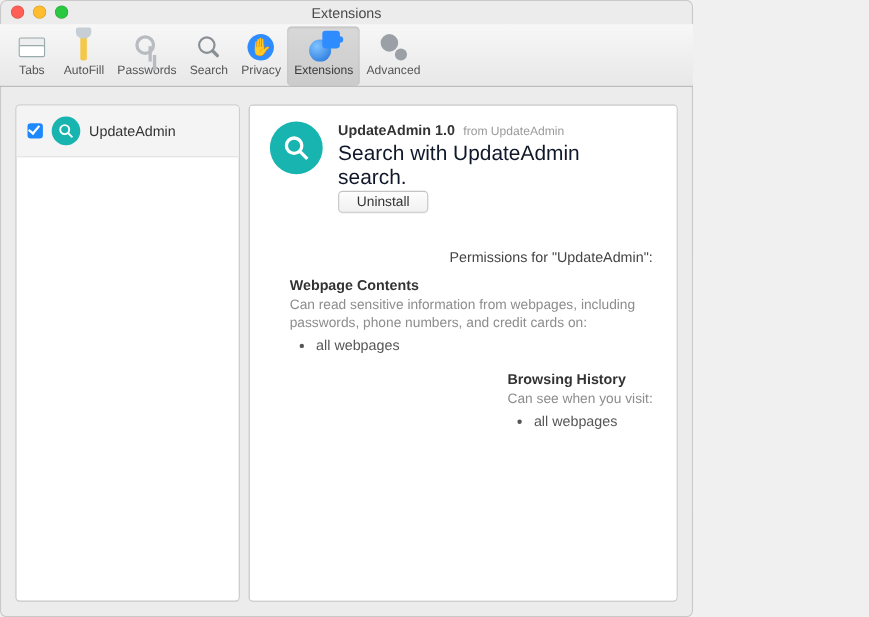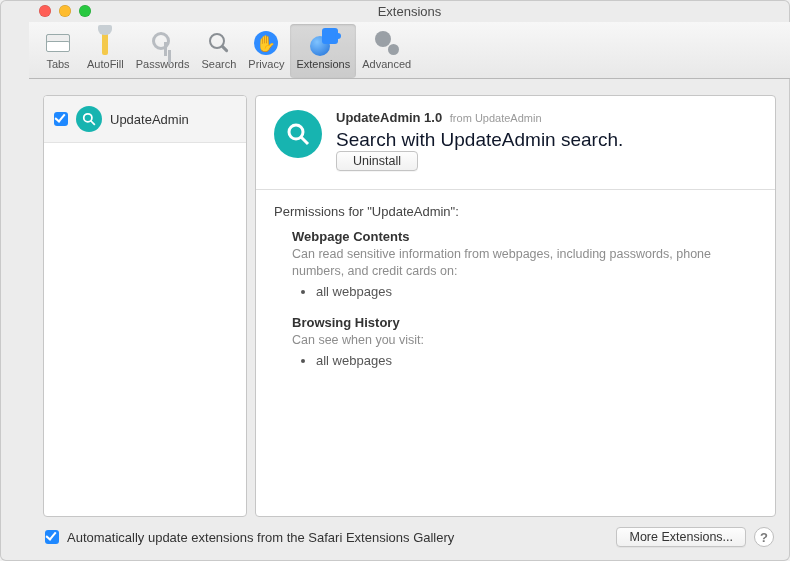--- a/index.html
+++ b/index.html
@@ -7,28 +7,27 @@
     font-family: -apple-system, "Helvetica Neue", Helvetica, Arial, sans-serif;
     background: #f0f0f0;
     width: 790px;
     height: 561px;
     overflow: hidden;
     font-size: 13px;
     color: #333;
   }
   
   .window {
-    width: 790px;
+    width: 630px;
     height: 561px;
     background: #ececec;
     border-radius: 6px;
     box-shadow: 0 0 0 1px #c9c9c9 inset;
     display: flex;
     flex-direction: column;
-    padding-left: 29px;
   }
   .titlebar {
     height: 22px;
     display: flex;
     align-items: center;
     position: relative;
   }
   .traffic-lights {
     display: flex;
     gap: 8px;
@@ -138,21 +137,21 @@
   .ext-badge svg{width:14px;height:14px;stroke:#fff;stroke-width:3;fill:none;}
   .ext-name { font-size:13px;color:#333; }
 
   .detail {
     flex:1;
     background:#fff;
     border:1px solid #c6c6c6;
     border-radius:4px;
     padding: 14px 22px 14px 18px;
     overflow:auto;
-    display:flex;flex-direction:column;
+    display:flex;flex-direction:column;align-items:flex-end;
   }
   .detail-head { display:flex; gap:14px; align-items:flex-start; }
   .big-badge {
     width:48px;height:48px;border-radius:50%;
     background:#17b4b0;display:flex;align-items:center;justify-content:center;flex:none;
   }
   .big-badge svg{width:24px;height:24px;stroke:#fff;stroke-width:3;fill:none;}
   .hgroup .title-line { font-size:13px; }
   .hgroup .title-line b { font-weight:600; color:#333; }
   .hgroup .title-line .from { color:#9a9a9a; font-size:11px; margin-left:4px; }
@@ -306,23 +305,15 @@
         <div class="perm-block">
           <h4>Browsing History</h4>
           <p class="sub">Can see when you visit:</p>
           <ul>
             <li>all webpages</li>
           </ul>
         </div>
       </div>
     </div>
 
-    <div class="footer">
-      <div class="auto">
-        <div class="chk"></div>
-        <span>Automatically update extensions from the Safari Extensions Gallery</span>
-      </div>
-      <button class="mac-btn more">More Extensions...</button>
-      <div class="help">?</div>
-    </div>
 
   </div>
 </div>
 
 </body></html>

